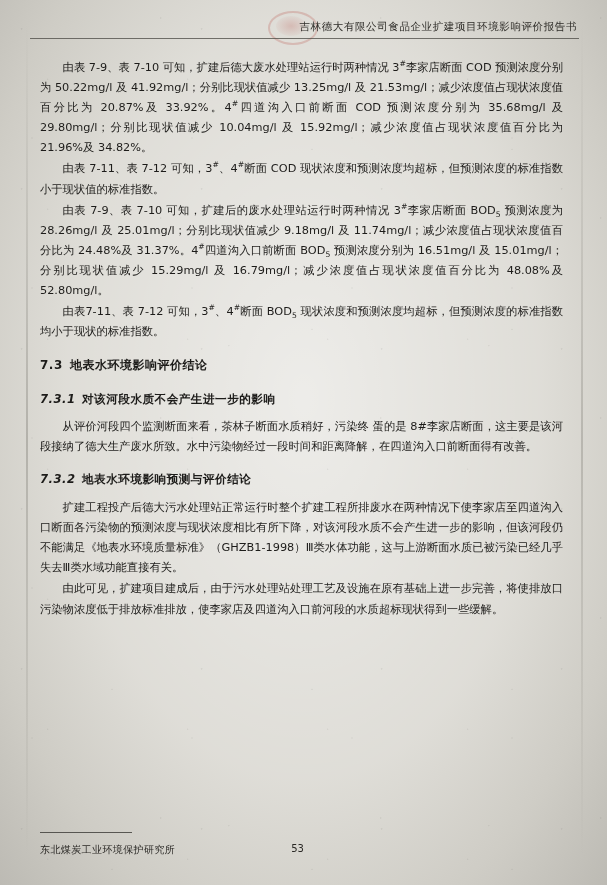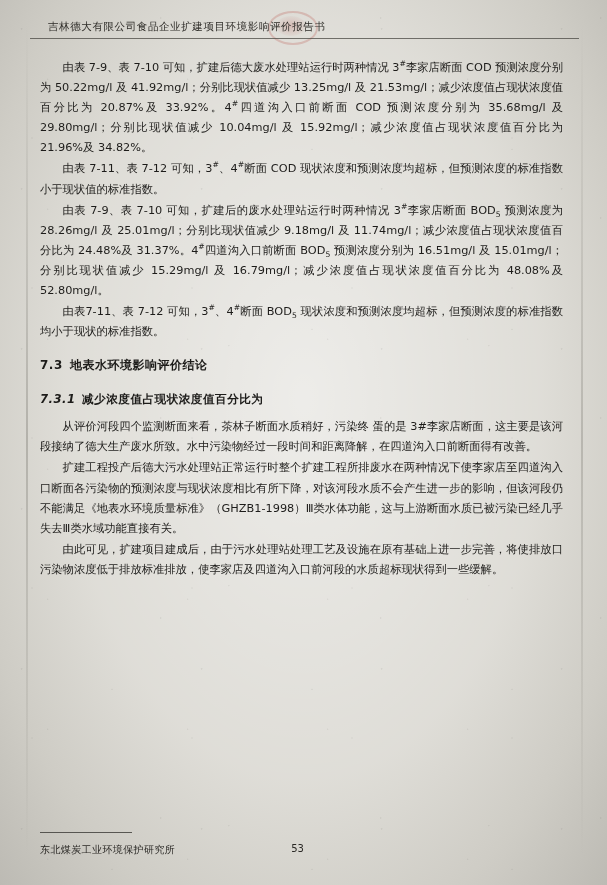--- a/index.html
+++ b/index.html
@@ -50,24 +50,24 @@
   .edge-right {
     position: absolute;
     right: 6px; top: 10px; bottom: 12px;
     width: 2px;
     background: linear-gradient(to bottom, rgba(110,108,100,0.0), rgba(110,108,100,0.3), rgba(110,108,100,0.0));
     z-index: 2;
   }
 
   .header {
     position: absolute;
-    left: 48px;
+    left: 32px;
     right: 30px;
     top: 20px;
-    text-align: left;
+    text-align: right;
     font-family: Liberation Serif, serif;
     font-size: 10.5px;
     letter-spacing: 0.6px;
     color: #2e2c28;
     z-index: 3;
   }
   .header-rule {
     position: absolute;
     left: 30px;
     right: 28px;
@@ -225,25 +225,28 @@
 
     <p class="para">
       由表7-11、表 7-12 可知，3<sup>#</sup>、4<sup>#</sup>断面 BOD<sub>5</sub> 现状浓度和预测浓度均超标，但预测浓度的标准指数均小于现状的标准指数。
     </p>
 
     <div class="sec-h">
       <span class="num">7.3</span><span>地表水环境影响评价结论</span>
     </div>
 
     <div class="sec-h sub">
-      <span class="num">7.3.1</span><span>减少浓度值占现状浓度值百分比为</span>
+      <span class="num">7.3.1</span><span>对该河段水质不会产生进一步的影响</span>
     </div>
 
-    <p class="para">从评价河段四个监测断面来看，茶林子断面水质稍好，污染终 蛋的是 3#李家店断面，这主要是该河段接纳了德大生产废水所致。水中污染物经过一段时间和距离降解，在四道沟入口前断面得有改善。</p>
-
+    <p class="para">从评价河段四个监测断面来看，茶林子断面水质稍好，污染终 蛋的是 8#李家店断面，这主要是该河段接纳了德大生产废水所致。水中污染物经过一段时间和距离降解，在四道沟入口前断面得有改善。</p>
+
+    <div class="sec-h sub">
+      <span class="num">7.3.2</span><span>地表水环境影响预测与评价结论</span>
+    </div>
 
     <p class="para">扩建工程投产后德大污水处理站正常运行时整个扩建工程所排废水在两种情况下使李家店至四道沟入口断面各污染物的预测浓度与现状浓度相比有所下降，对该河段水质不会产生进一步的影响，但该河段仍不能满足《地表水环境质量标准》（GHZB1-1998）Ⅲ类水体功能，这与上游断面水质已被污染已经几乎失去Ⅲ类水域功能直接有关。</p>
     <p class="para">由此可见，扩建项目建成后，由于污水处理站处理工艺及设施在原有基础上进一步完善，将使排放口污染物浓度低于排放标准排放，使李家店及四道沟入口前河段的水质超标现状得到一些缓解。</p>
 
   </div>
 
   <div class="footer-rule"></div>
   <div class="footer">
     <span class="org">东北煤炭工业环境保护研究所</span>
     <span class="pageno">53</span>

